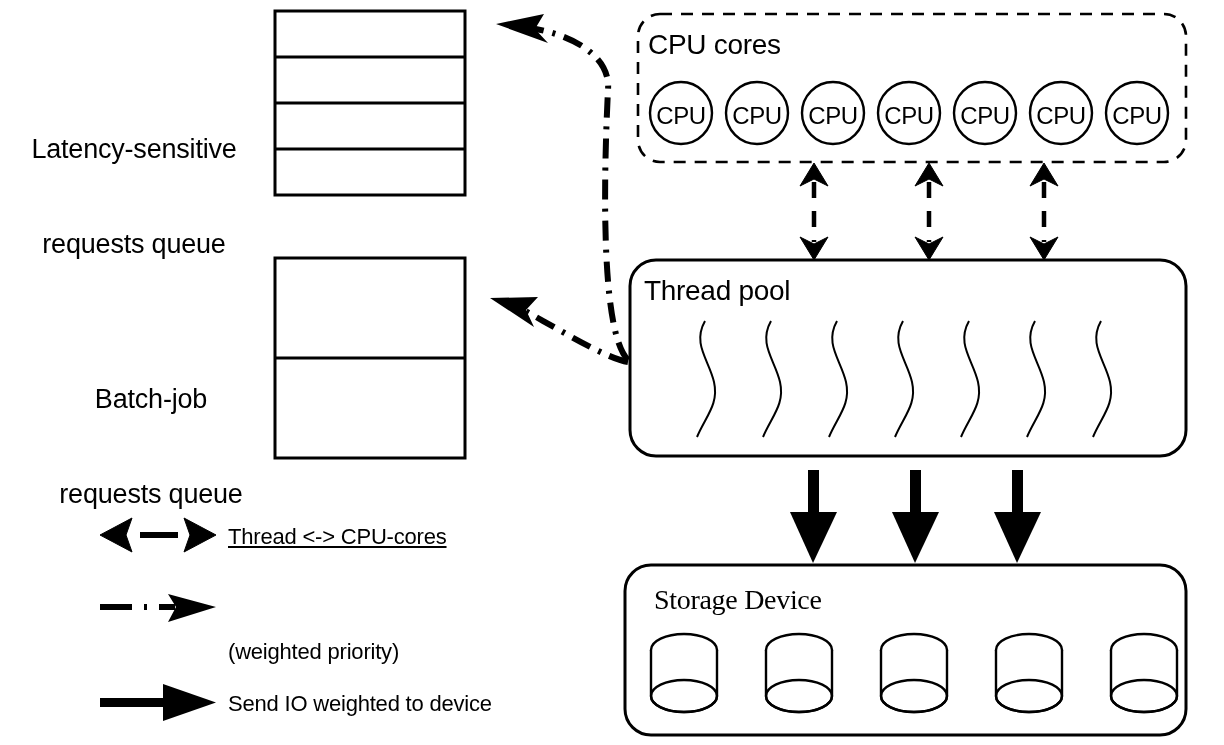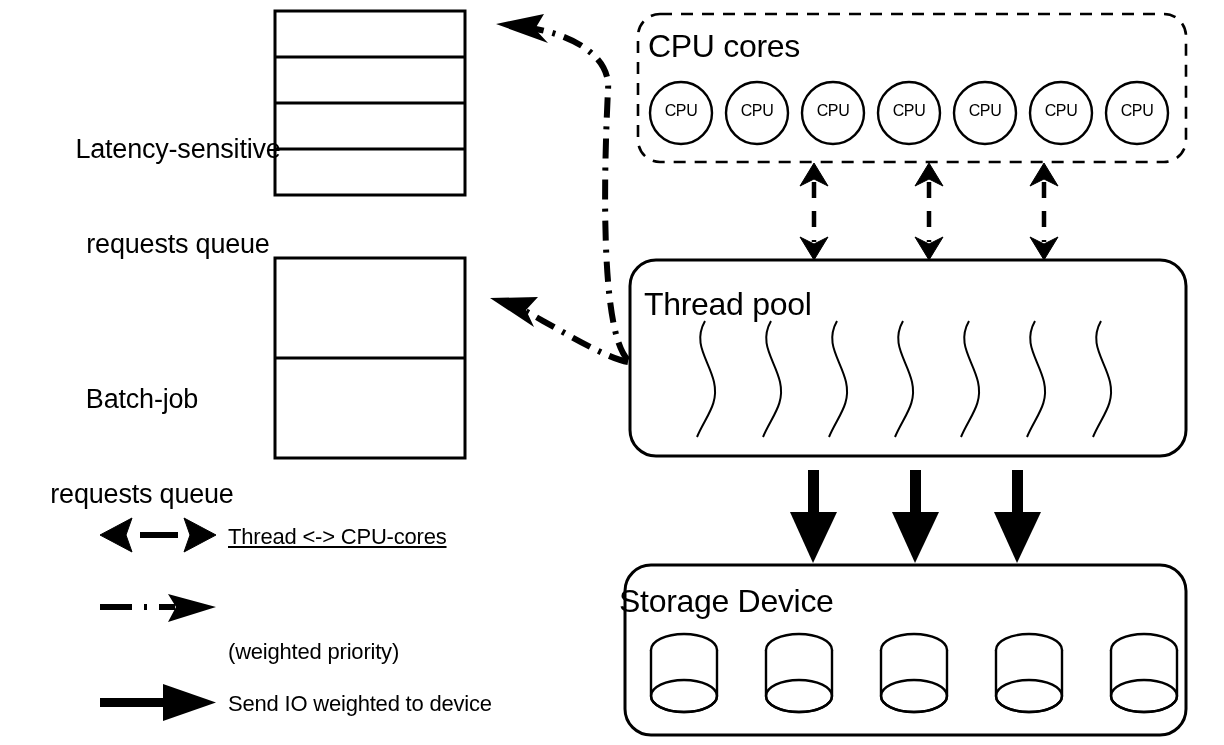--- a/index.html
+++ b/index.html
@@ -31,25 +31,25 @@
     color: #000;
     white-space: pre;
     line-height: 1.18;
   }
   .queue-caption {
     text-align: center;
     font-size: 27px;
     letter-spacing: -0.2px;
   }
   .box-title {
-    font-size: 32px;
+    font-size: 28px;
     letter-spacing: -0.3px;
   }
   .cpu-text {
-    font-size: 16px;
+    font-size: 24px;
     letter-spacing: -0.4px;
     text-align: center;
   }
   .legend-text {
     font-size: 22px;
     letter-spacing: -0.2px;
     line-height: 1.25;
   }
 </style>
 </head>
@@ -190,35 +190,35 @@
       <path d="M 168 594 L 216 607 L 168 622 L 176 607 Z" fill="#000" stroke="none"></path>
     </g>
 
     <g fill="#000" stroke="none">
       <rect x="100" y="698" width="70" height="9"></rect>
       <path d="M 163 684 L 216 702.5 L 163 721 Z"></path>
     </g>
 
   </svg>
 
-  <div class="diagram-label queue-caption" style="left:0px; top:70px; width:268px;padding-left:44px;">
+  <div class="diagram-label queue-caption" style="left:0px; top:70px; width:268px;">
     <div>Latency-sensitive</div>
     <div>requests queue</div>
   </div>
 
-  <div class="diagram-label queue-caption" style="left:8px; top:320px; width:268px;">
+  <div class="diagram-label queue-caption" style="left:17px; top:320px; width:268px;">
     <div>Batch-job</div>
     <div>requests queue</div>
   </div>
 
   <div class="diagram-label box-title" style="left:648px; top:28px;">CPU cores</div>
 
-  <div class="diagram-label box-title" style="left:644px; top:274px;margin-top:12px;">Thread pool</div>
-
-  <div class="diagram-label box-title" style="left:619px; top:583px;">Storage Device</div>
+  <div class="diagram-label box-title" style="left:644px; top:274px;">Thread pool</div>
+
+  <div class="diagram-label box-title" style="left:654px; top:583px;font-family:Liberation Serif, serif;">Storage Device</div>
 
   <div class="diagram-label cpu-text" style="left:651px; top:102px; width:60px;">CPU</div>
   <div class="diagram-label cpu-text" style="left:727px; top:102px; width:60px;">CPU</div>
   <div class="diagram-label cpu-text" style="left:803px; top:102px; width:60px;">CPU</div>
   <div class="diagram-label cpu-text" style="left:879px; top:102px; width:60px;">CPU</div>
   <div class="diagram-label cpu-text" style="left:955px; top:102px; width:60px;">CPU</div>
   <div class="diagram-label cpu-text" style="left:1031px; top:102px; width:60px;">CPU</div>
   <div class="diagram-label cpu-text" style="left:1107px; top:102px; width:60px;">CPU</div>
 
   <div class="diagram-label legend-text" style="left:228px; top:523px;text-decoration:underline;">Thread &lt;-&gt; CPU-cores</div>

